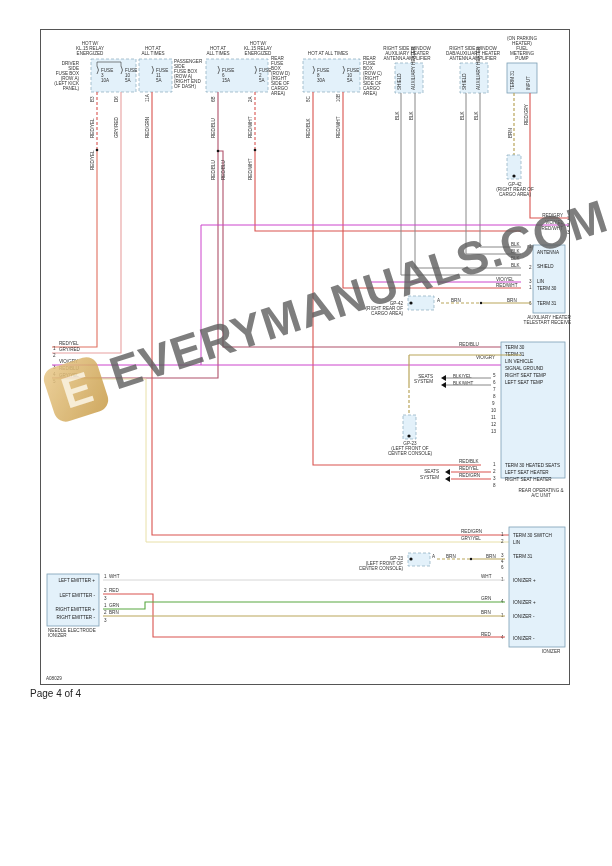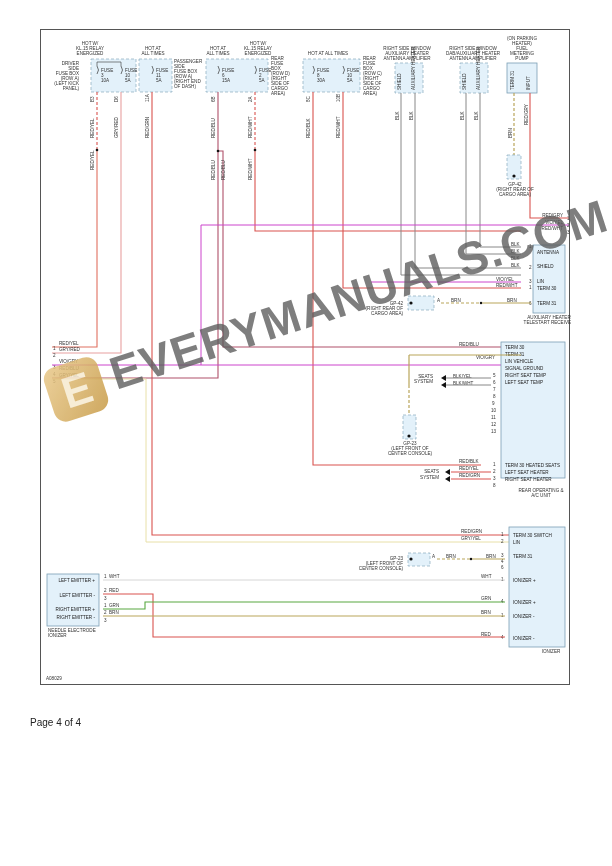--- a/index.html
+++ b/index.html
@@ -13,21 +13,21 @@
   .w-red{stroke:#d9534f;stroke-width:1.1;fill:none;}
   .w-pink{stroke:#e8a0a0;stroke-width:1.1;fill:none;}
   .w-mag{stroke:#cc44cc;stroke-width:1;fill:none;}
   .w-redblu{stroke:#b0506a;stroke-width:1.1;fill:none;}
   .w-gry{stroke:#888;stroke-width:1;fill:none;}
   .w-brn{stroke:#b9a55a;stroke-width:1.2;fill:none;}
   .w-grn{stroke:#58a840;stroke-width:1.1;fill:none;}
   .w-yel{stroke:#e8e0a8;stroke-width:1;fill:none;}
   .w-wht{stroke:#ccc;stroke-width:0.8;fill:none;}
   .dash{stroke-dasharray:3 2;}
-  #footer{position:absolute;left:30px;top:717px;font-size:10px;color:#222;}
+  #footer{position:absolute;left:30px;top:688px;font-size:10px;color:#222;}
   #wm{position:absolute;left:50px;top:330px;width:560px;height:140px;transform:rotate(-18deg);transform-origin:left center;pointer-events:none;}
   #wm-logo{position:absolute;left:0;top:40px;width:56px;height:56px;border-radius:12px;background:linear-gradient(135deg,#e9c98a,#c79a45);opacity:0.85;}
   #wm-logo span{position:absolute;left:14px;top:4px;font-size:44px;font-weight:bold;color:#f6ead0;font-family:"Liberation Sans",sans-serif;}
   #wm-text{position:absolute;left:66px;top:38px;font-size:46px;font-weight:bold;color:rgba(90,90,90,0.78);letter-spacing:1px;font-family:"Liberation Sans",sans-serif;white-space:nowrap;}
 </style>
 </head>
 <body>
 
 <div id="frame">
 <svg width="530" height="656" viewBox="0 0 530 656">

